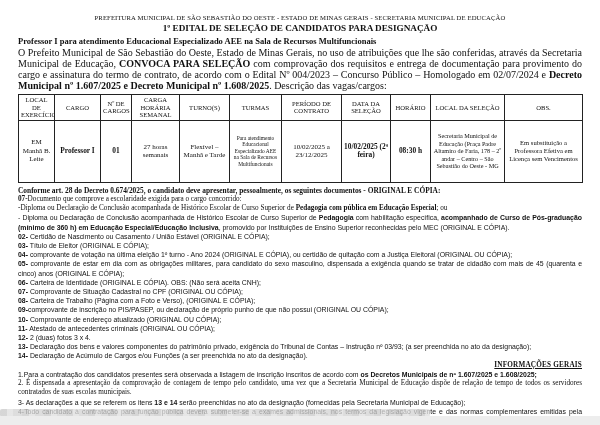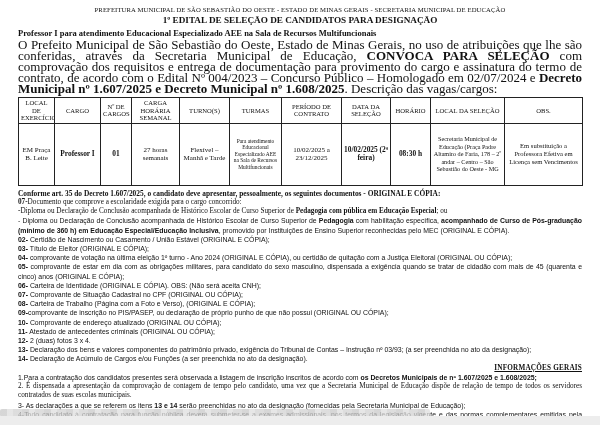--- a/index.html
+++ b/index.html
@@ -1,26 +1,26 @@
 <!DOCTYPE html>
 <html><head>
 <meta charset="utf-8">
 <style>
   html,body{margin:0;padding:0;}
   body{
     width:600px;height:425px;overflow:hidden;background:#ffffff;color:#111;
     font-family:"Liberation Serif", serif;position:relative;
   }
-  .page{position:absolute;inset:0;padding:6px 18px 0 18px;box-sizing:border-box;}
+  .page{position:absolute;inset:0;padding:14px 18px 0 18px;box-sizing:border-box;}
   .serif{font-family:"Liberation Serif", serif;}
   .sans{font-family:"Liberation Sans", sans-serif;}
   .hdr-line1{font-size:6.7px;text-align:center;letter-spacing:.1px;white-space:nowrap;}
   .hdr-title{font-size:9.2px;font-weight:bold;text-align:center;margin-top:2px;}
   .hdr-sub{font-size:8.5px;font-weight:bold;margin-top:3px;}
-  .intro{font-size:13px;line-height:11px;text-align:justify;margin-top:1px;}
+  .intro{font-size:10px;line-height:11px;text-align:justify;margin-top:1px;}
   table.vagas{border-collapse:collapse;table-layout:fixed;width:564px;margin-top:3px;}
   table.vagas td,table.vagas th{border:1px solid #222;padding:1px 2px;text-align:center;vertical-align:middle;overflow:hidden;}
   table.vagas th{font-weight:normal;font-size:6.6px;line-height:7.5px;}
   th.tiny{font-size:4.6px;line-height:5.2px;}
   th.small{font-size:5.2px;line-height:6px;}
   tr.hdr{height:22px;}
   tr.data{height:62px;}
   td.c-serif{font-size:7px;line-height:8.5px;}
   td.bold{font-weight:bold;font-size:7.4px;}
   td.turmas{font-size:5.4px;line-height:6.6px;}
@@ -70,37 +70,37 @@
       <th class="small serif">CARGA HORÁRIA SEMANAL</th>
       <th class="serif">TURNO(S)</th>
       <th class="serif">TURMAS</th>
       <th class="serif">PERÍODO DE CONTRATO</th>
       <th class="serif">DATA DA SELEÇÃO</th>
       <th class="small serif">HORÁRIO</th>
       <th class="serif">LOCAL DA SELEÇÃO</th>
       <th class="serif">OBS.</th>
     </tr>
     <tr class="data">
-      <td class="c-serif serif">EM Praça B. Leite</td>
+      <td class="c-serif serif">EM Manhã B. Leite</td>
       <td class="c-serif serif bold">Professor I</td>
       <td class="c-serif serif bold">01</td>
       <td class="c-serif serif">27 horas semanais</td>
       <td class="c-serif serif">Flexível – Manhã e Tarde</td>
       <td class="turmas serif">Para atendimento Educacional Especializado AEE na Sala de Recursos Multifuncionais</td>
       <td class="c-serif serif">10/02/2025 a 23/12/2025</td>
       <td class="c-serif serif bold">10/02/2025 (2ª feira)</td>
       <td class="c-serif serif bold">08:30 h</td>
       <td class="locsel serif">Secretaria Municipal de Educação (Praça Padre Altamiro de Faria, 178 – 2º andar – Centro – São Sebastião do Oeste - MG</td>
       <td class="obs serif">Em substituição a Professora Efetiva em Licença sem Vencimentos</td>
     </tr>
   </tbody>
     </table>
 
   <div class="docs">
-    <div class="doc-heading serif">Conforme art. 35 do Decreto 1.607/2025, o candidato deve apresentar, pessoalmente, os seguintes documentos - ORIGINAL E CÓPIA:</div>
+    <div class="doc-heading serif">Conforme art. 28 do Decreto 0.674/2025, o candidato deve apresentar, pessoalmente, os seguintes documentos - ORIGINAL E CÓPIA:</div>
     <div>
         <div class="doc-line serif"><span style="font-weight: bold;">07-</span><span>Documento que comprove a escolaridade exigida para o cargo concorrido:</span></div>
         <div class="doc-line serif"><span>-Diploma ou Declaração de Conclusão acompanhada de Histórico Escolar de Curso Superior de </span><span style="font-weight: bold;">Pedagogia com pública em Educação Especial</span><span>; ou</span></div>
         <div class="doc-line sans"><span>- Diploma ou Declaração de Conclusão acompanhada de Histórico Escolar de Curso Superior de </span><span style="font-weight: bold;">Pedagogia</span><span> com habilitação específica, </span><span style="font-weight: bold;">acompanhado de Curso de Pós-graduação (mínimo de 360 h) em Educação Especial/Educação Inclusiva</span><span>, promovido por Instituições de Ensino Superior reconhecidas pelo MEC (ORIGINAL E CÓPIA).</span></div>
         <div class="doc-line sans"><span style="font-weight: bold;">02-</span><span> Certidão de Nascimento ou Casamento / União Estável (ORIGINAL E CÓPIA);</span></div>
         <div class="doc-line sans"><span style="font-weight: bold;">03-</span><span> Título de Eleitor (ORIGINAL E CÓPIA);</span></div>
         <div class="doc-line sans"><span style="font-weight: bold;">04-</span><span> comprovante de votação na última eleição  1º turno - Ano 2024 (ORIGINAL E CÓPIA), ou certidão de quitação com a Justiça Eleitoral (ORIGINAL OU CÓPIA);</span></div>
         <div class="doc-line sans"><span style="font-weight: bold;">05-</span><span> comprovante de estar em dia com as obrigações militares, para candidato do sexo masculino, dispensada a exigência quando se tratar de cidadão com mais de 45 (quarenta e cinco) anos (ORIGINAL E CÓPIA);</span></div>
         <div class="doc-line sans"><span style="font-weight: bold;">06-</span><span> Carteira de Identidade (ORIGINAL E CÓPIA). OBS: (Não será aceita CNH);</span></div>
         <div class="doc-line sans"><span style="font-weight: bold;">07-</span><span> Comprovante de Situação Cadastral no CPF (ORIGINAL  OU CÓPIA);</span></div>

